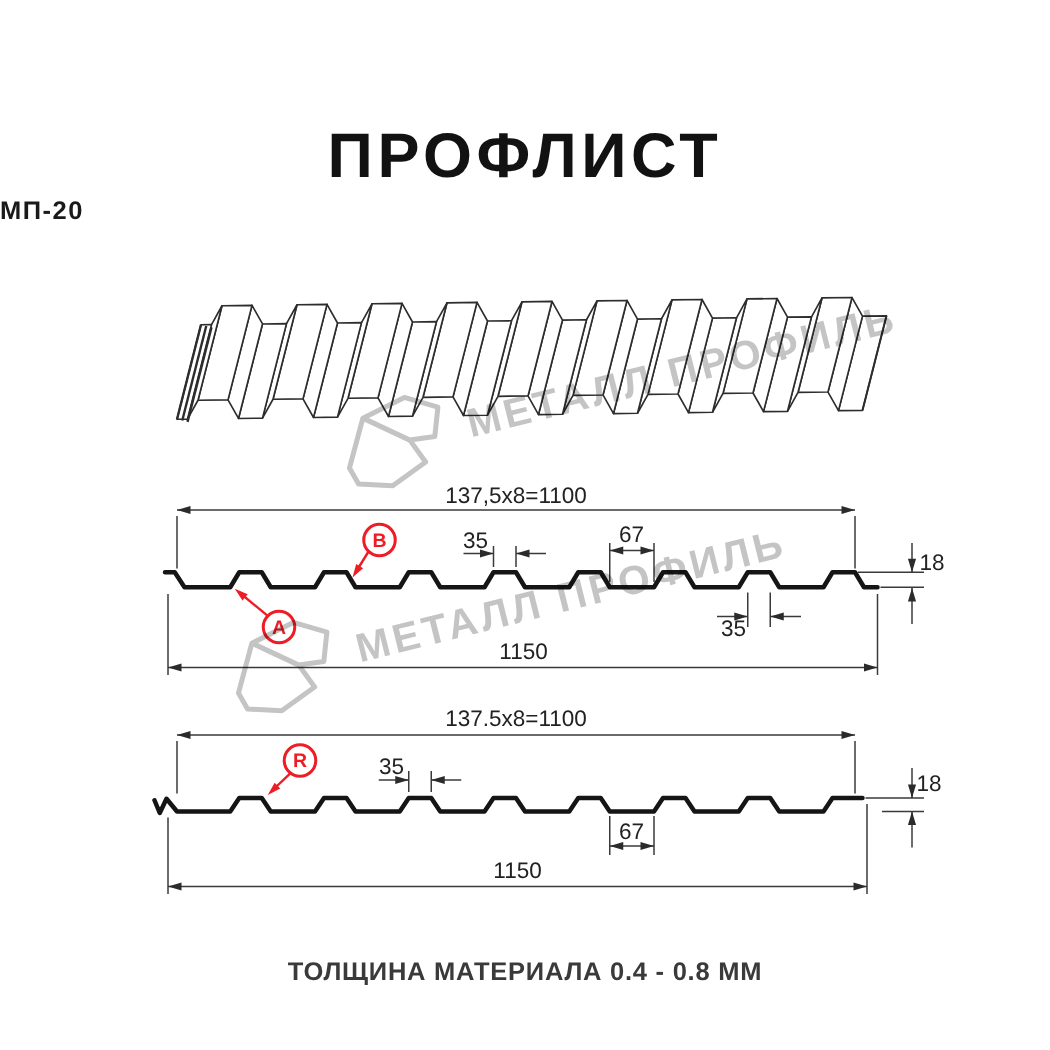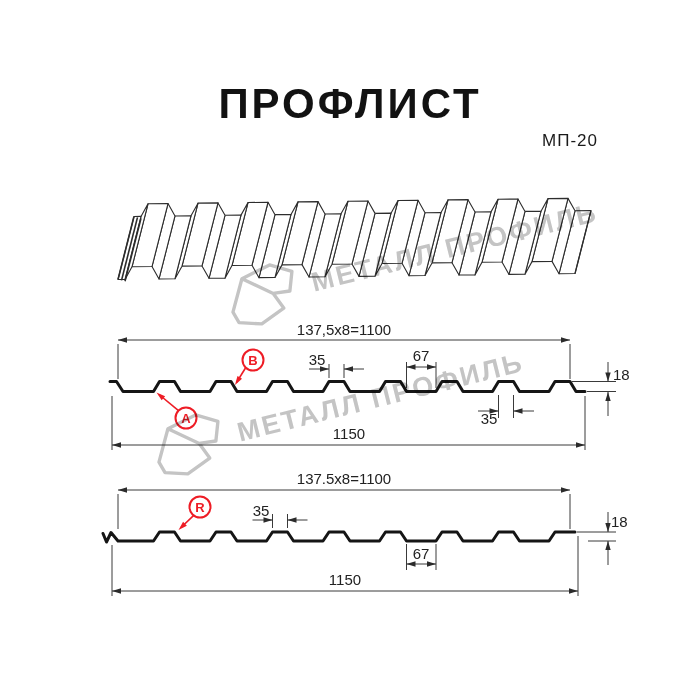--- a/index.html
+++ b/index.html
@@ -1,21 +1,21 @@
 <!DOCTYPE html>
 <html><head>
 <meta charset="utf-8">
 <style>
   html,body{margin:0;padding:0;background:#fff;}
   #stage{position:relative;width:700px;height:700px;background:#ffffff;overflow:hidden;
          font-family:"Liberation Sans",sans-serif;margin-top:28px;}
   #title{position:absolute;left:0;top:52px;width:700px;text-align:center;
          font-size:42px;font-weight:bold;letter-spacing:3px;color:#121212;}
-  #subtitle{position:absolute;left:0;top:103px;width:598px;text-align:right;
-         font-size:17px;font-weight:normal;letter-spacing:1px;color:#1a1a1a;}
+  #subtitle{position:absolute;left:0;top:103px;width:598px;text-align:left;
+         font-size:17px;font-weight:bold;letter-spacing:1px;color:#1a1a1a;}
   #footer{position:absolute;left:0;top:610px;width:700px;text-align:center;
          font-size:17px;font-weight:bold;letter-spacing:0.5px;color:#3a3a3a;}
   #cnv{position:absolute;left:0;top:0;z-index:1;}
   .wm{position:absolute;z-index:2;display:flex;align-items:center;gap:8px;
       mix-blend-mode:multiply;pointer-events:none;color:#c4c4c4;
       font-weight:bold;font-size:27px;letter-spacing:2.5px;white-space:nowrap;}
   #wm1{left:224px;top:246px;transform:rotate(-14deg);transform-origin:0 60%;}
   #wm2{left:150px;top:396px;transform:rotate(-14deg);transform-origin:0 60%;}
   .wm svg{flex:0 0 auto;}
   text{font-family:"Liberation Sans",sans-serif;}
@@ -180,13 +180,14 @@
     </svg>
     <span>МЕТАЛЛ ПРОФИЛЬ</span>
   </div>
   <div class="wm" id="wm2">
     <svg width="84" height="62" viewBox="0 0 100 74">
       <path d="M 10,48 L 30,12 L 66,4 L 90,18 L 82,40 L 62,38 L 70,58 L 40,70 L 14,62 Z M 30,12 L 62,38" fill="none" stroke="#c4c4c4" stroke-width="4" stroke-linejoin="round"></path>
     </svg>
     <span>МЕТАЛЛ ПРОФИЛЬ</span>
   </div>
 
+  <div id="footer">ТОЛЩИНА МАТЕРИАЛА 0.4 - 0.8 ММ</div>
 </div>
 
 </body></html>

